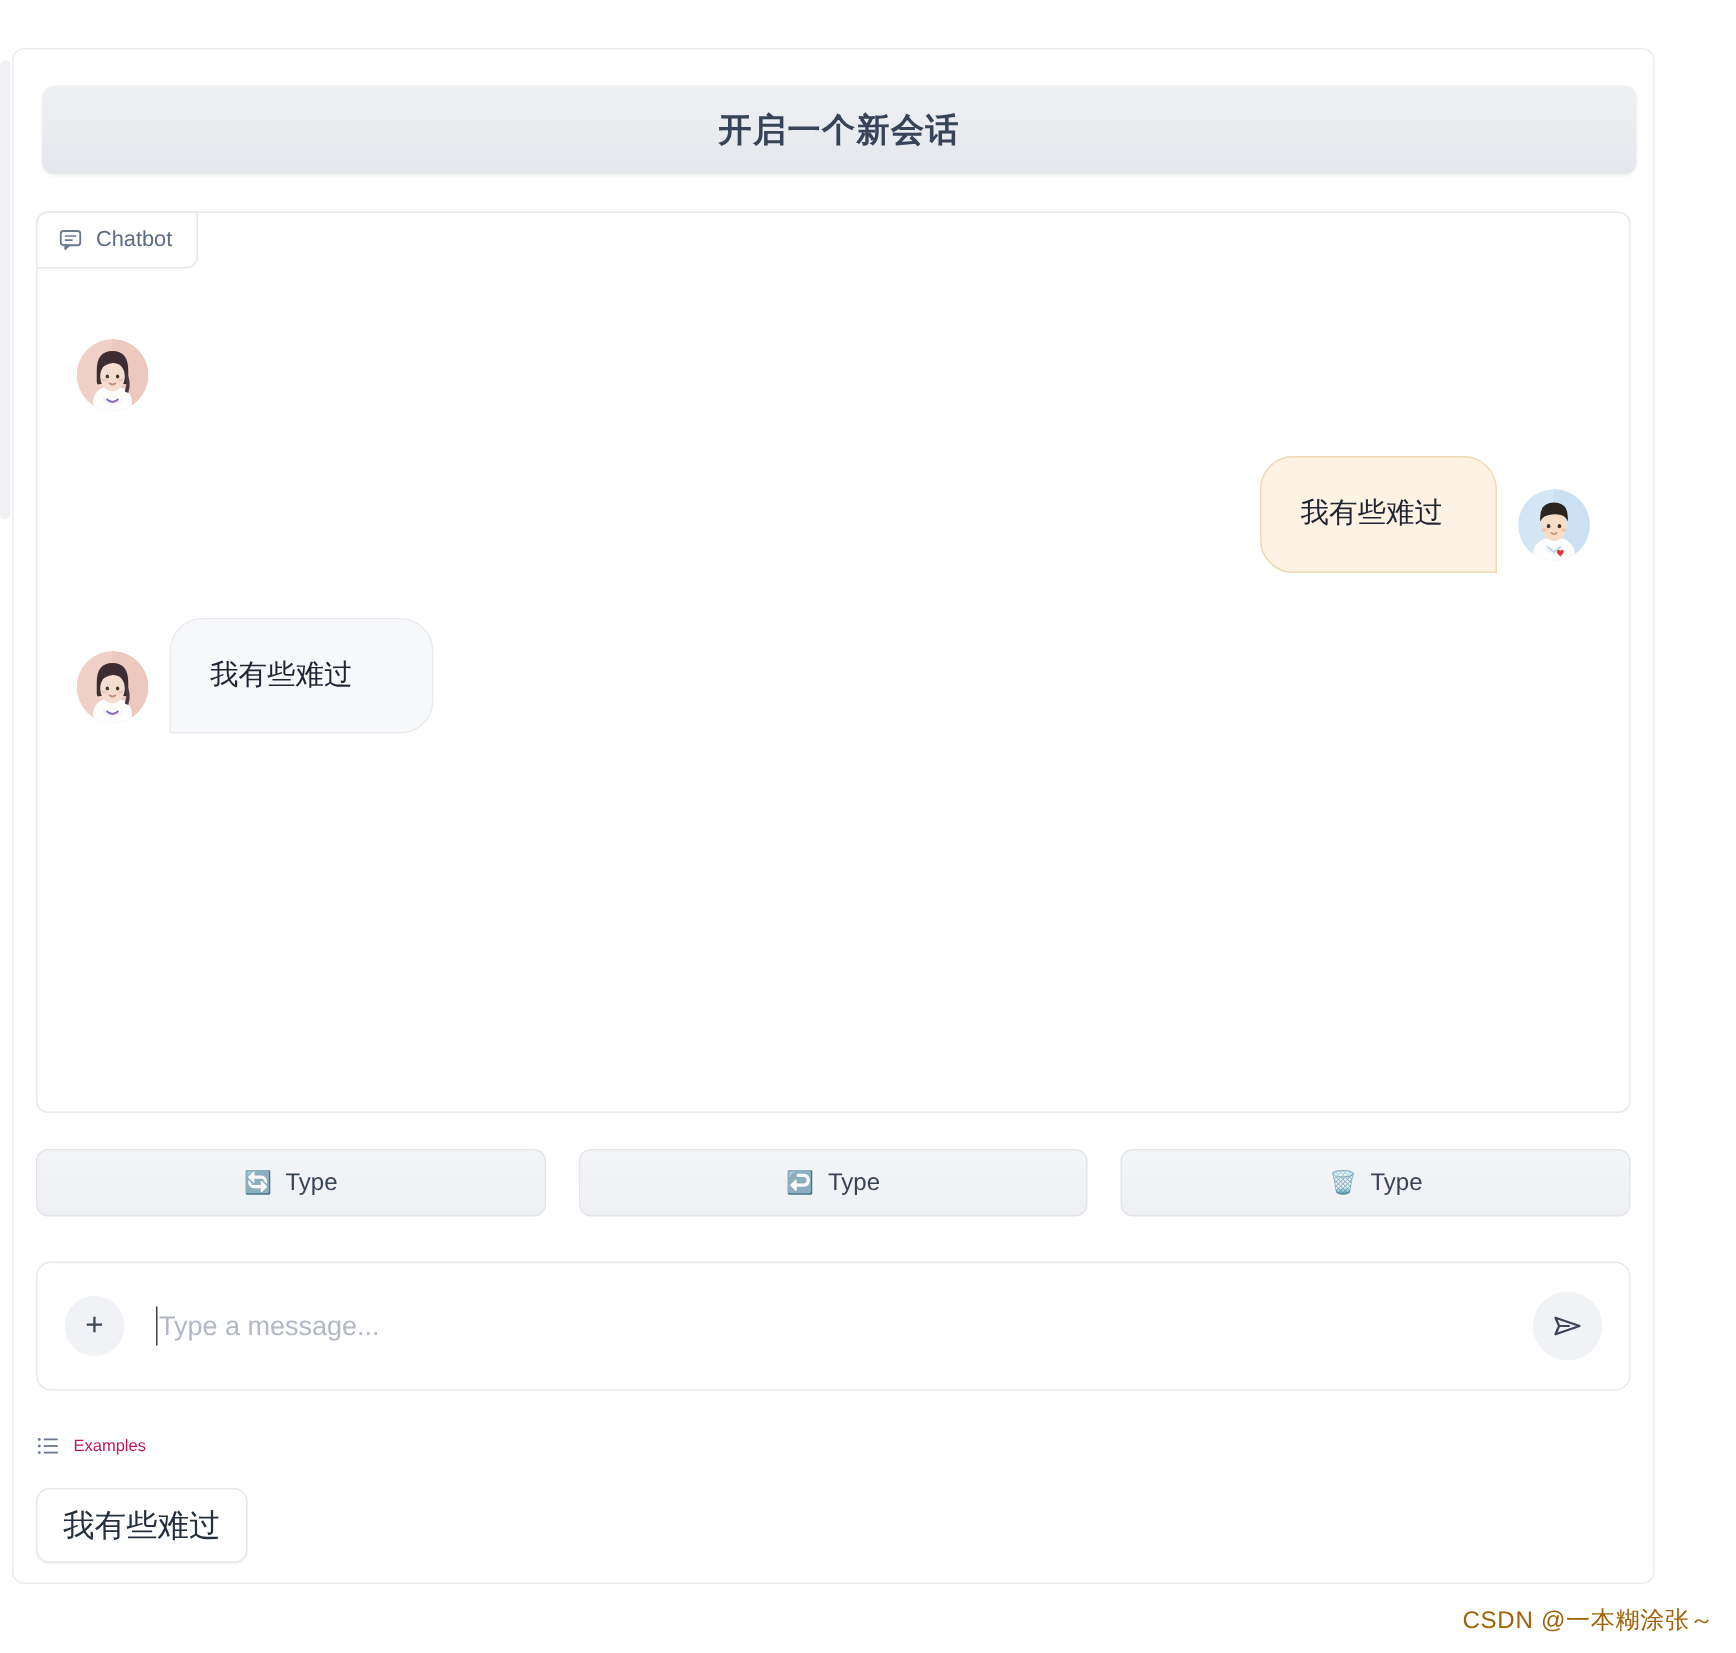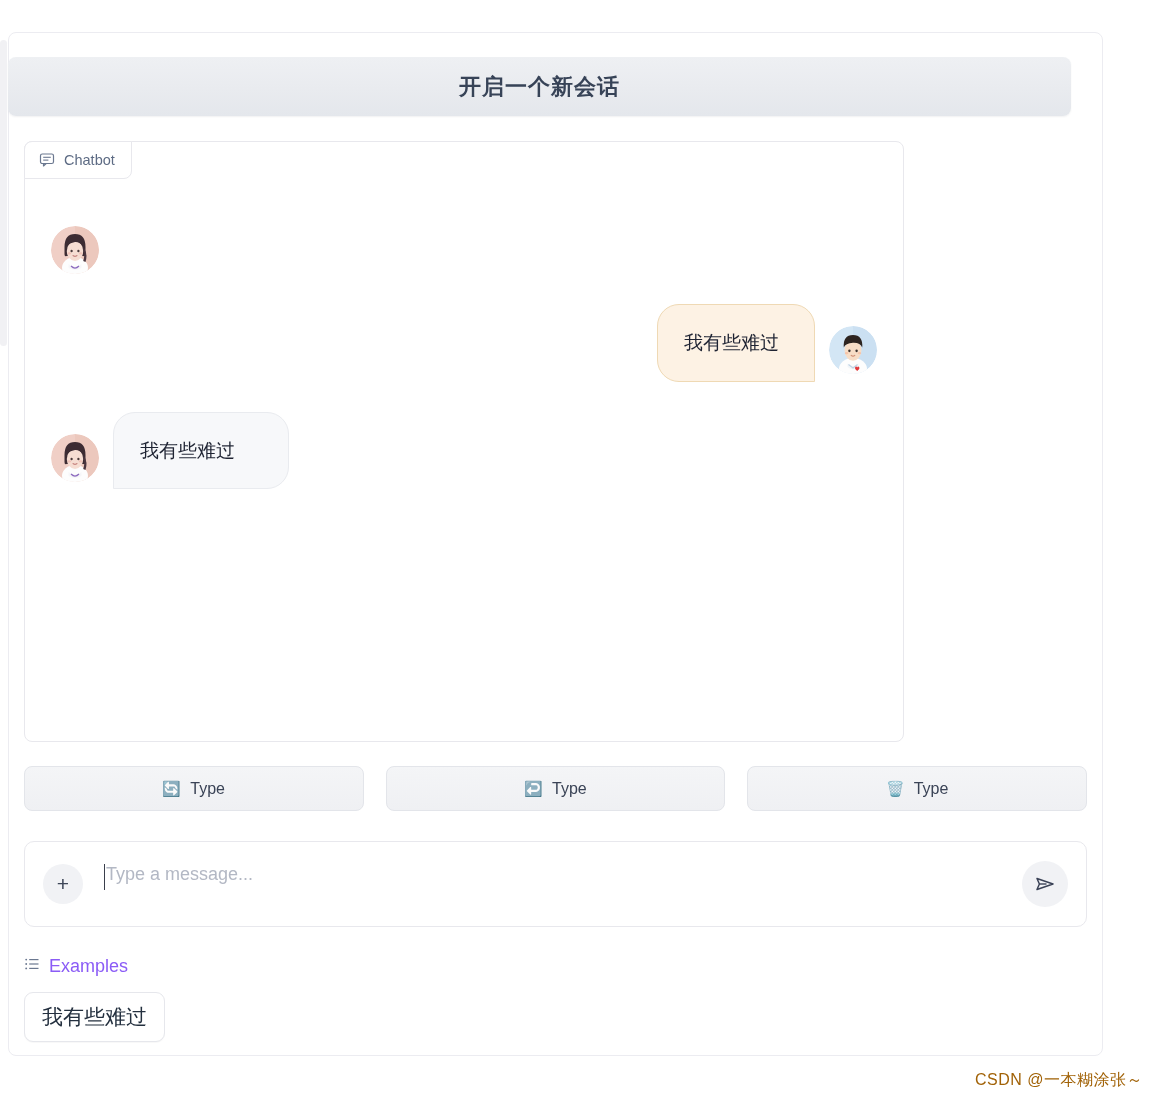--- a/index.html
+++ b/index.html
@@ -37,21 +37,21 @@
     top: 40px;
     width: 7px;
     height: 306px;
     background: #f1f1f4;
     border-radius: 4px;
   }
 
   
   .header-banner {
     position: absolute;
-    left: 8px;
+    left: 28px;
     top: 57px;
     width: 1063px;
     height: 59px;
     border-radius: 8px;
     background: linear-gradient(180deg, #eef0f3 0%, #e9ebef 55%, #e4e7ec 100%);
     box-shadow: 0 1px 2px rgba(17,24,39,0.06);
     display: flex;
     align-items: center;
     justify-content: center;
     box-sizing: border-box;
@@ -61,21 +61,21 @@
     font-weight: bold;
     color: #374357;
     letter-spacing: 1px;
   }
 
   
   .chat-panel {
     position: absolute;
     left: 24px;
     top: 141px;
-    width: 880px;
+    width: 1063px;
     height: 601px;
     border: 1px solid #e8e8ed;
     border-radius: 8px;
     background: #ffffff;
     box-sizing: border-box;
   }
   .chat-label {
     position: absolute;
     left: -1px;
     top: -1px;
@@ -200,21 +200,21 @@
     font-size: 21px;
     cursor: pointer;
     user-select: none;
   }
   .input-wrap {
     flex: 1 1 auto;
     position: relative;
     margin-left: 21px;
     height: 40px;
     display: flex;
-    align-items: flex-start;
+    align-items: center;
   }
   .caret {
     width: 1px;
     height: 26px;
     background: #3a3f4c;
     margin-right: 1px;
   }
   .placeholder {
     font-size: 18px;
     color: #b3b8c4;
@@ -230,24 +230,24 @@
     justify-content: center;
     cursor: pointer;
   }
 
   
   .examples-head {
     position: absolute;
     left: 24px;
     top: 956px;
     display: flex;
-    align-items: flex-start;
+    align-items: center;
     gap: 9px;
-    color: #8b5cf6;
-    font-size: 18px;
+    color: #be185d;
+    font-size: 11px;
   }
   .examples-row {
     position: absolute;
     left: 24px;
     top: 992px;
     display: flex;
     gap: 14px;
   }
   .example-chip {
     border: 1px solid #e6e7ec;

